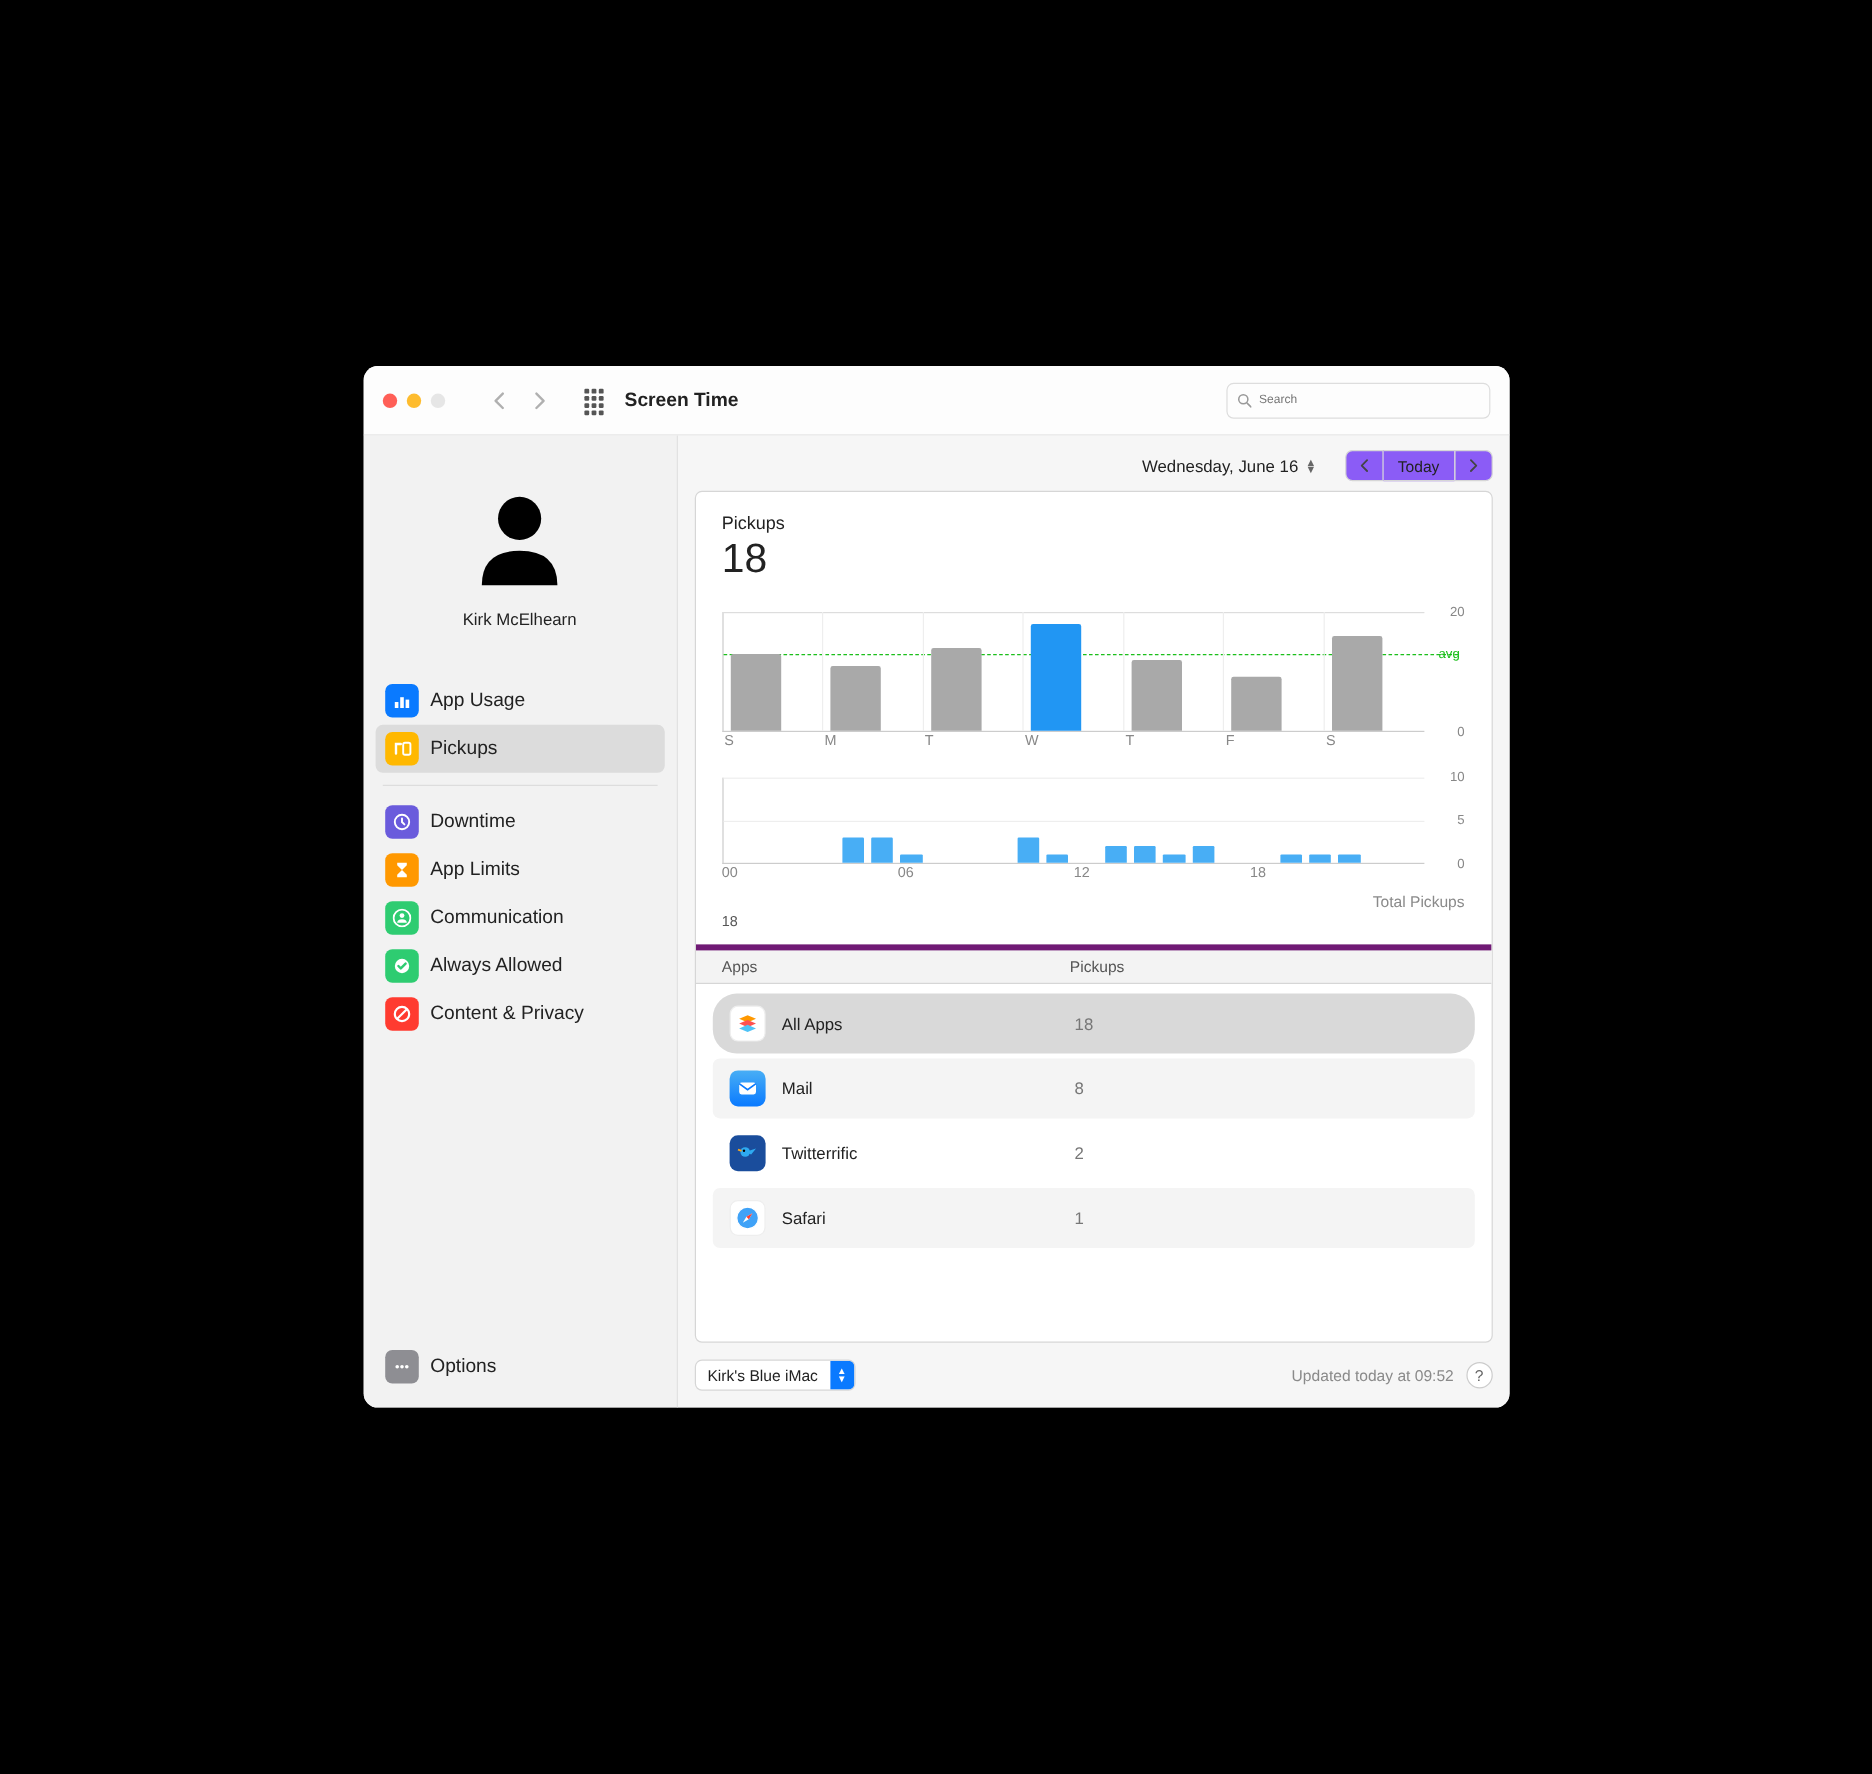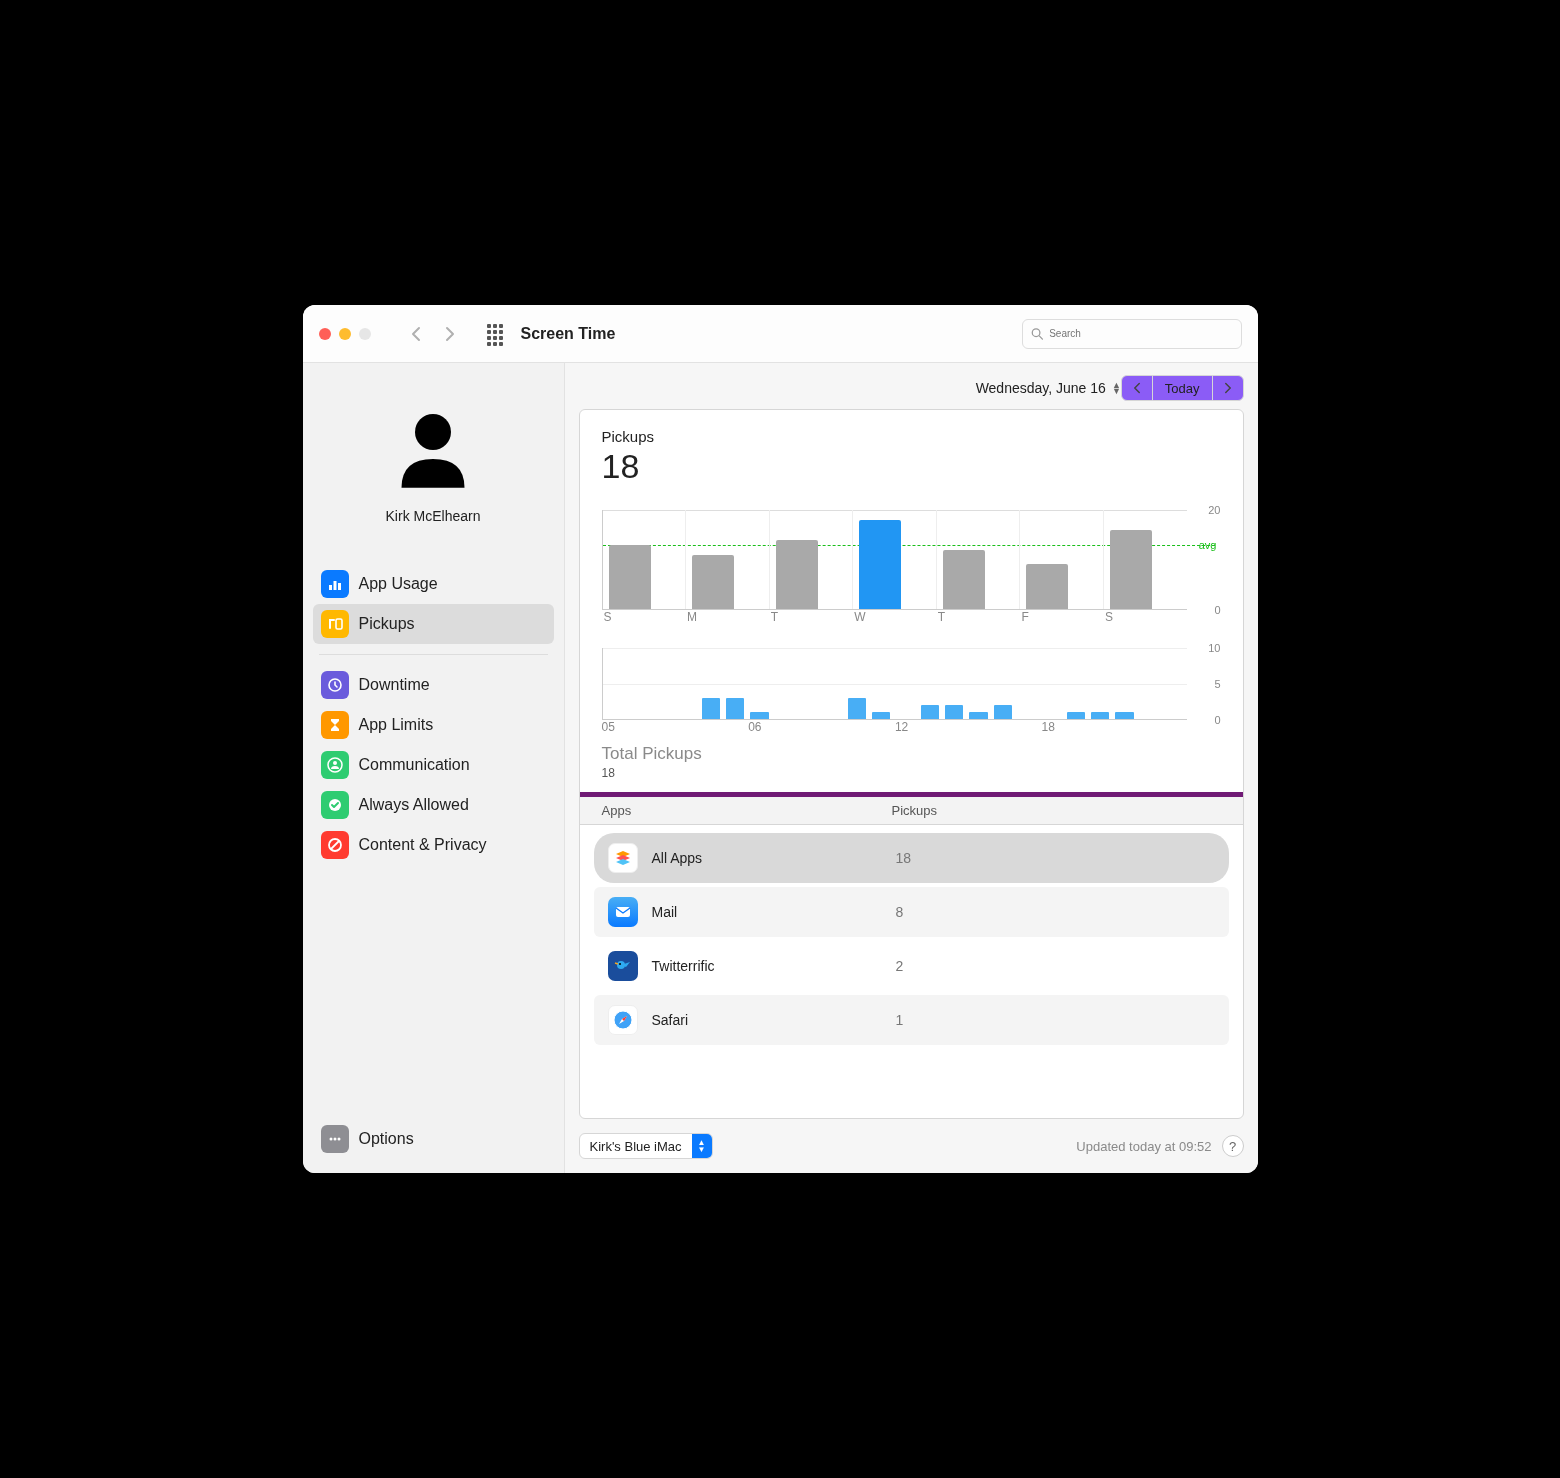--- a/index.html
+++ b/index.html
@@ -92,21 +92,21 @@
     flex:1;
     background:#f6f6f6;
     padding: 12px 14px 14px;
     display:flex;
     flex-direction:column;
   }
   .date-row {
     display:flex;
     align-items:center;
     justify-content:flex-end;
-    gap:0;
+    gap:24px;
     font-size:14px;
     margin-bottom: 8px;
   }
   .date-label { display:flex; align-items:center; gap:4px;}
   .date-chevrons { display:flex; flex-direction:column; line-height:6px; font-size:9px; color:#666; margin-left:2px;}
   .seg-btn {
     background:#8b5cf6; border:1px solid #d6d6d6; height:26px;
     display:flex; align-items:center; justify-content:center;
     cursor:pointer; font-size:13px;
   }
@@ -145,21 +145,21 @@
   .hour-chart { margin-top: 24px; height:72px; display:flex;}
   .hour-plot { flex:1; position:relative; border-bottom:1px solid #ccc; border-left:1px solid #ccc; }
   .hour-grid { position:absolute; left:0; right:0; height:1px; background:#eee; }
   .hour-bars { position:absolute; left:0; right:0; bottom:0; top:0; display:flex; }
   .hour-col { flex:1 1 0; min-width:0; position:relative;}
   .hour-bar { position:absolute; bottom:0; left:2px; right:4px; background:#48aef5; border-radius:1px 1px 0 0; }
   .hour-yaxis { width:34px; position:relative; font-size:11px; color:#888;}
   .hour-yaxis span{position:absolute; right:0; transform:translateY(-50%);}
   .hour-axis { display:flex; font-size:12px; color:#888; }
   .hour-axis .htick{ width:25%; }
-  .total-label { font-size:17px; color:#8a8a8a; margin-top:10px;}
+  .total-label { font-size:13px; color:#8a8a8a; margin-top:10px;text-align:right;}
   .total-value { font-size:12px; color:#555; margin-top:2px; margin-bottom:12px;}
   
   .table-header {
     display:flex; background:#f3f3f3; border-top:5px solid #701a75; border-bottom:1px solid #d6d6d6;
     font-size:13px; color:#555; padding: 6px 22px;
   }
   .th-apps{ flex: 0 0 290px;}
   .th-pickups{ flex:1;}
   .table-body { padding: 8px 14px 14px;}
   .app-row {
@@ -466,21 +466,21 @@
                   <div class="hour-col"></div>
                 </div>
               </div>
             <div class="hour-yaxis" id="hour-yaxis">
                 <span style="top: 100%;">0</span>
                 <span style="top: 50%;">5</span>
                 <span style="top: 0%;">10</span>
               </div>
           </div>
           <div class="hour-axis" id="hour-axis">
-              <div class="htick">05</div>
+              <div class="htick">00</div>
               <div class="htick">06</div>
               <div class="htick">12</div>
               <div class="htick">18</div>
               <div style="width: 34px;"></div>
             </div>
 
           <div class="total-label">Total Pickups</div>
           <div class="total-value">18</div>
         </div>
 

